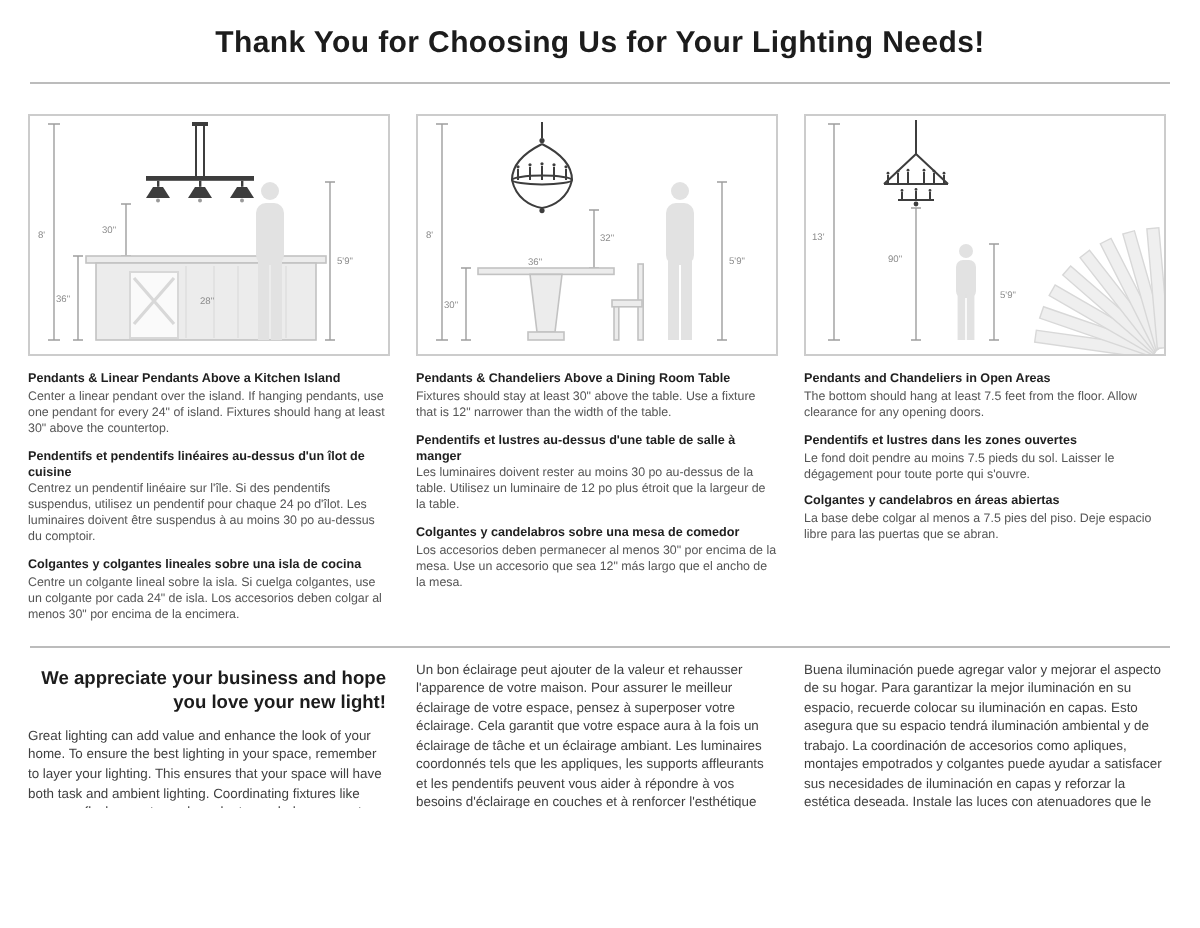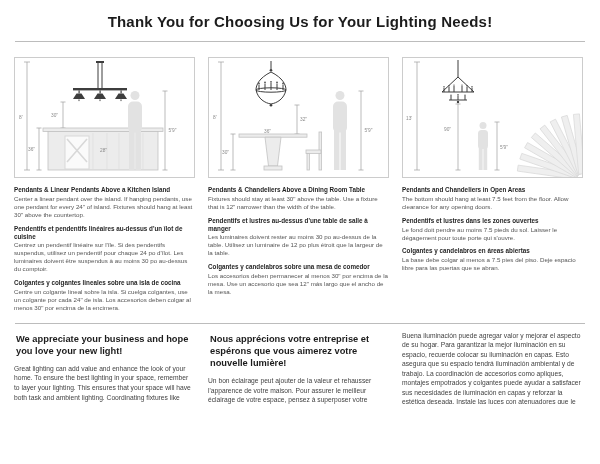--- a/index.html
+++ b/index.html
@@ -15,21 +15,21 @@
   .panel-col{width:181px;flex:0 0 181px;}
   .panel-box{width:179px;height:119px;border:1px solid #cccccc;background:#fff;}
   .panel-box svg{display:block;}
   .captions{margin-top:8px;}
   .cap-block{margin-bottom:6px;}
   .cap-h{font-size:6.3px;font-weight:bold;color:#1f1f1f;line-height:1.25;margin-bottom:1px;}
   .cap-p{font-size:6.2px;color:#555;line-height:1.28;}
   .section-rule{margin-top:5px;}
   .bottom-row{display:flex;gap:13px;padding:0 14px;margin-top:7px;}
   .bcol{width:181px;flex:0 0 181px;}
-  .bhead{font-size:9.3px;font-weight:bold;text-align:left;color:#1c1c1c;line-height:1.3;margin:2px 2px 7px 2px;}
+  .bhead{font-size:9.3px;font-weight:bold;text-align:right;color:#1c1c1c;line-height:1.3;margin:2px 2px 7px 2px;}
   .bcol p{font-size:6.7px;color:#3f3f3f;line-height:1.42;margin:0 0 7px 0;}
   .bottom-rule{position:absolute;left:15px;right:15px;top:404px;border-top:1px solid #bcbcbc;}
   .footer-note{position:absolute;left:8px;top:446px;font-size:4.5px;color:#cfcfcf;}
   
   .dim{stroke:#9e9e9e;stroke-width:0.7;fill:none;}
   .dimlabel{font-size:4.8px;fill:#8b8b8b;}
   .fix{stroke:#3d3d3d;fill:none;stroke-width:1;}
   .fixfill{fill:#3d3d3d;stroke:none;}
   .furn{fill:#ececec;stroke:#c2c2c2;stroke-width:0.8;}
   .seam{stroke:#dedede;stroke-width:0.7;}
@@ -285,21 +285,20 @@
 
   <hr class="rule section-rule">
 
   <div class="bottom-row">
     <div class="bcol">
       <div class="bhead">We appreciate your business and hope you love your new light!</div>
       <p>Great lighting can add value and enhance the look of your home. To ensure the best lighting in your space, remember to layer your lighting. This ensures that your space will have both task and ambient lighting.  Coordinating fixtures like sconces, flush mounts, and pendants can help you meet your layered lighting needs and reinforce your desired aesthetic. Install the lights with dimmers that allow you to control the level of light output at any given moment.</p>
       <p>Get function and style! Browse our site for coordinating lights and expert lighting advice.</p>
     </div>
     <div class="bcol">
-      <div class="bhead">Nous apprécions votre entreprise et espérons que vous aimerez votre nouvelle lumière!</div>
       <p>Un bon éclairage peut ajouter de la valeur et rehausser l'apparence de votre maison. Pour assurer le meilleur éclairage de votre espace, pensez à superposer votre éclairage. Cela garantit que votre espace aura à la fois un éclairage de tâche et un éclairage ambiant. Les luminaires coordonnés tels que les appliques, les supports affleurants et les pendentifs peuvent vous aider à répondre à vos besoins d'éclairage en couches et à renforcer l'esthétique souhaitée. Installez les lumières avec des gradateurs qui vous permettent de contrôler le niveau de sortie de lumière à tout moment.</p>
 
     </div>
     <div class="bcol">
       <p>Buena iluminación puede agregar valor y mejorar el aspecto de su hogar. Para garantizar la mejor iluminación en su espacio, recuerde colocar su iluminación en capas. Esto asegura que su espacio tendrá iluminación ambiental y de trabajo. La coordinación de accesorios como apliques, montajes empotrados y colgantes puede ayudar a satisfacer sus necesidades de iluminación en capas y reforzar la estética deseada. Instale las luces con atenuadores que le permitan controlar el nivel de salida de luz en cualquier momento.</p>
 
     </div>
   </div>
 
   <div class="bottom-rule"></div>

